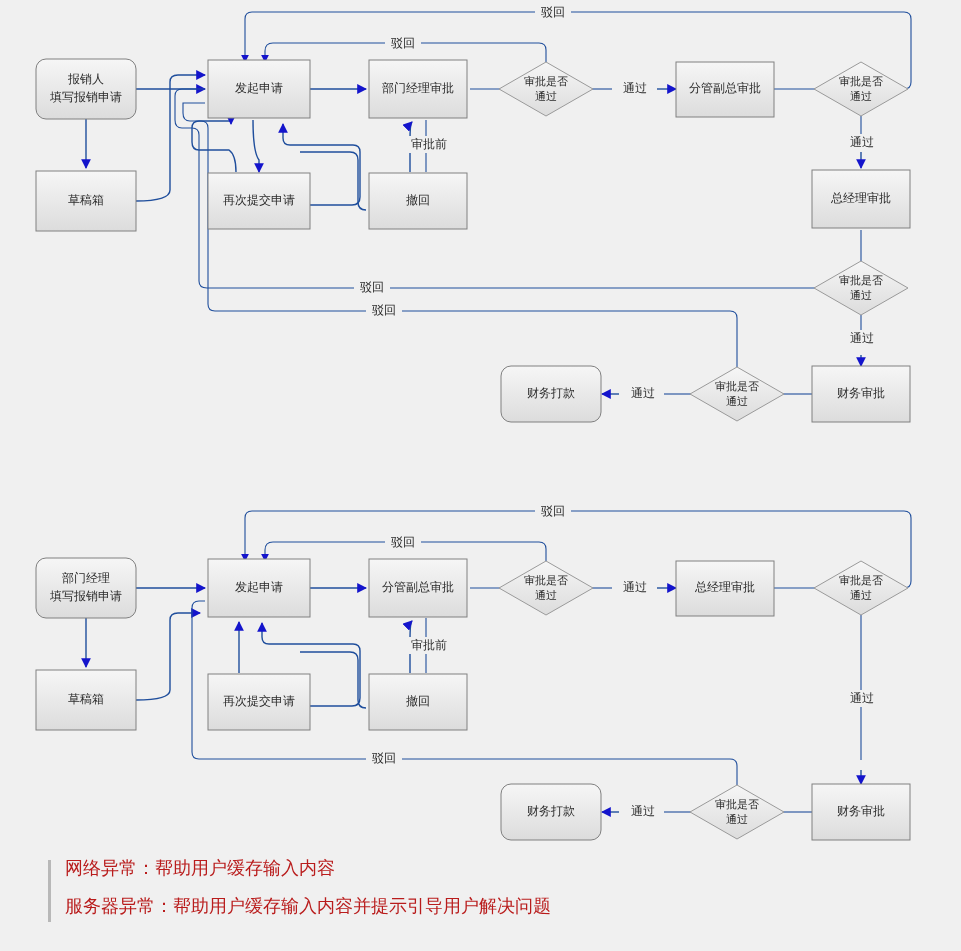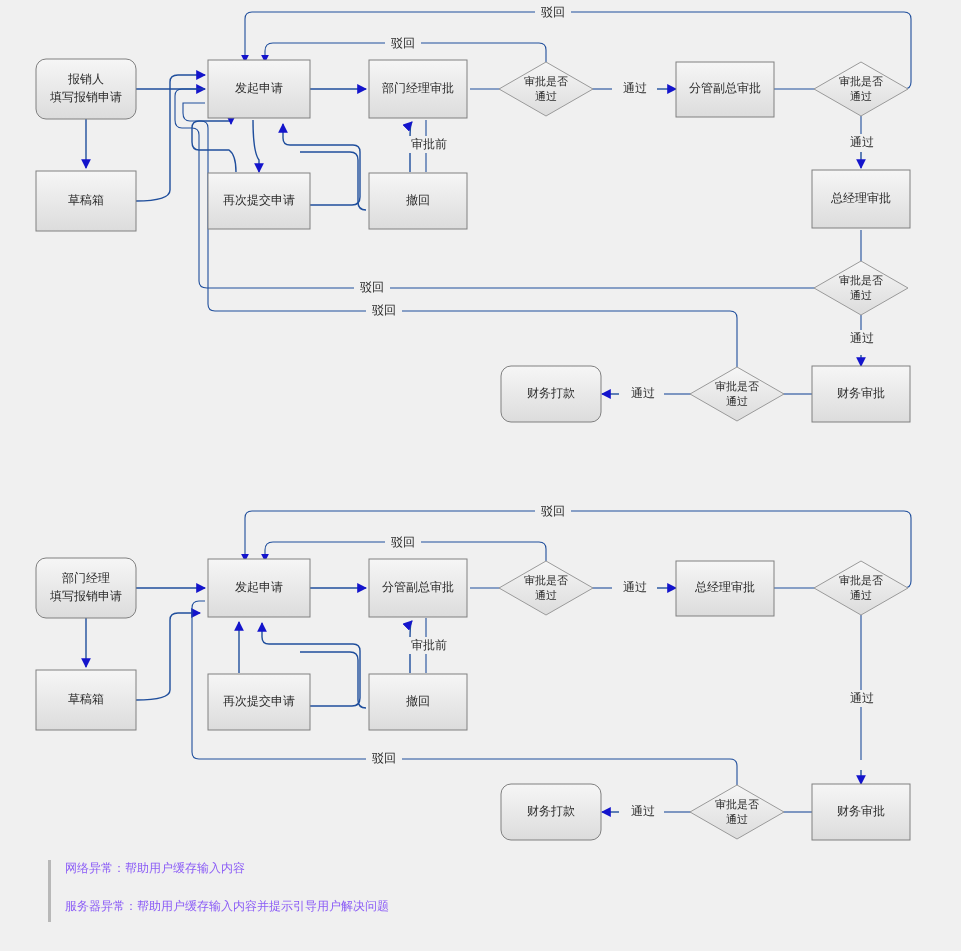--- a/index.html
+++ b/index.html
@@ -77,22 +77,22 @@
   }
   .notes {
     position: absolute;
     left: 48px;
     top: 860px;
     padding-left: 14px;
     border-left: 3px solid #b8b8b8;
   }
   .note-line {
     font-family: "Liberation Sans", "DejaVu Sans", sans-serif;
-    font-size: 12px;
-    color: #8b5cf6;
+    font-size: 18px;
+    color: #b91c1c;
     line-height: 16px;
     margin-bottom: 22px;
     white-space: nowrap;
   }
   .note-line:last-child { margin-bottom: 8px; text-align: right; }
 </style>
 </head>
 <body>
 
 <div id="canvas">

